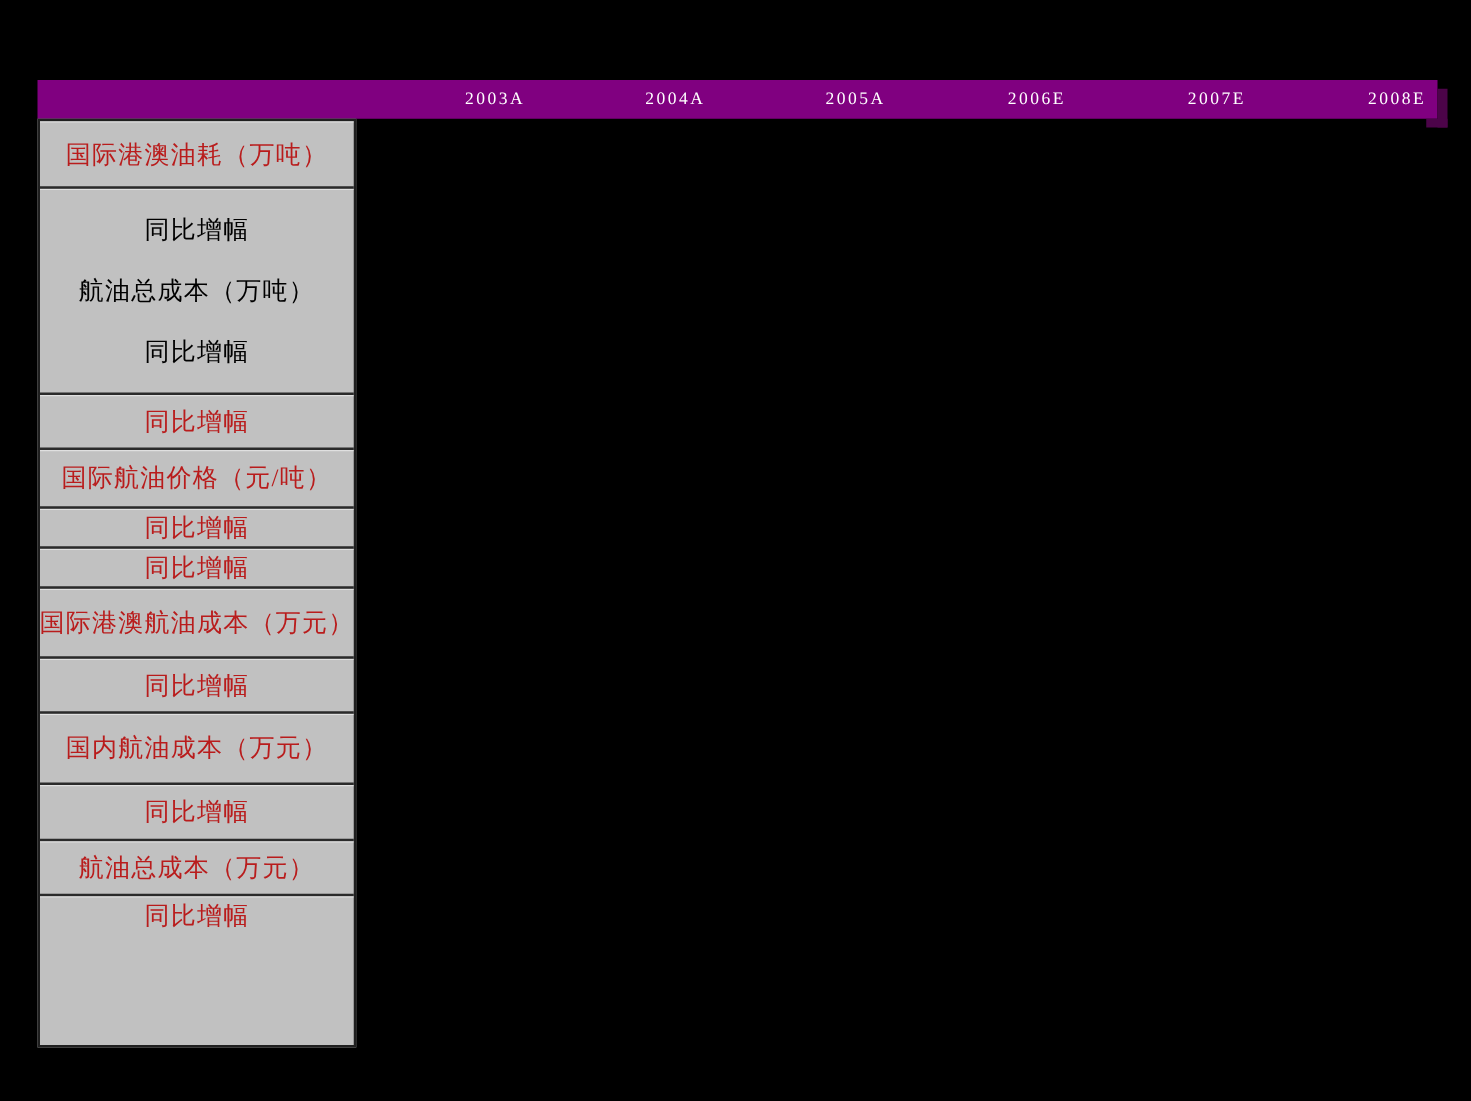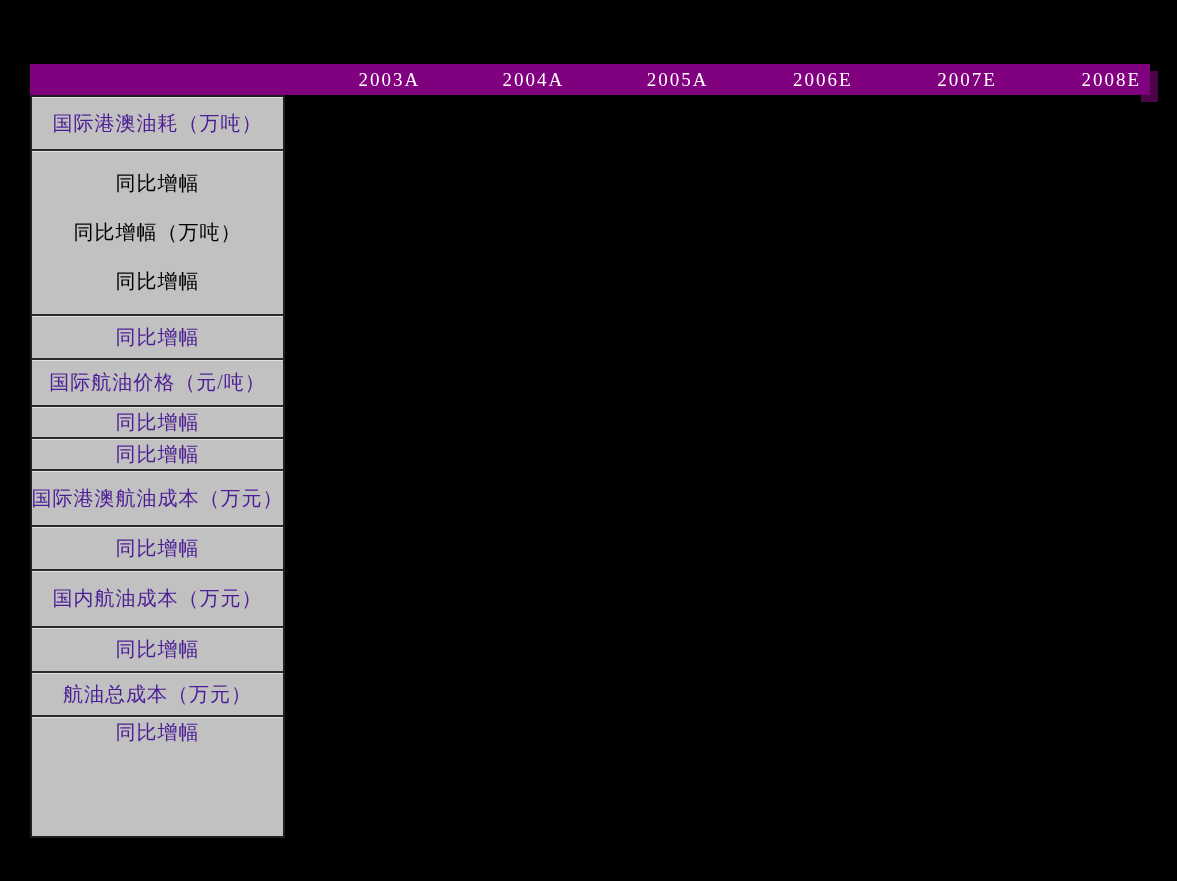--- a/index.html
+++ b/index.html
@@ -31,21 +31,21 @@
   .header-spacer {
     width: 255px;
     flex: 0 0 255px;
     height: 100%;
   }
   .year-cell {
     flex: 1 1 0;
     text-align: right;
     padding-right: 9px;
     color: #ffffff;
-    font-size: 19px;
+    font-size: 14px;
     letter-spacing: 2px;
     white-space: nowrap;
   }
   .header-shadow-right {
     position: absolute;
     left: 1150px;
     top: 71px;
     width: 8px;
     height: 31px;
     background: #4c0449;
@@ -72,21 +72,21 @@
   }
   .cell {
     box-sizing: border-box;
     border-bottom: 2px solid #2a2a2a;
     box-shadow: inset 0 1px 0 rgba(255,255,255,0.5);
     display: flex;
     align-items: center;
     justify-content: center;
     text-align: center;
     font-size: 20px;
-    color: #4c1d95;
+    color: #b91c1c;
     letter-spacing: 1px;
     white-space: nowrap;
     overflow: hidden;
   }
   .cell:last-child { border-bottom: none; }
   .cell.black-text { color: #000000; }
   .cell.multi {
     flex-direction: column;
     justify-content: space-around;
     padding: 8px 0;
@@ -114,21 +114,21 @@
   </div>
   <div class="header-shadow-right"></div>
   <div class="header-shadow-stub"></div>
 
   <div class="label-col">
 
     <div class="cell" style="height:54px">国际港澳油耗（万吨）</div>
 
     <div class="cell black-text multi" style="height:165px">
       <div class="line">同比增幅</div>
-      <div class="line">同比增幅（万吨）</div>
+      <div class="line">航油总成本（万吨）</div>
       <div class="line">同比增幅</div>
     </div>
 
     <div class="cell" style="height:44px">同比增幅</div>
 
     <div class="cell" style="height:47px">国际航油价格（元/吨）</div>
 
     <div class="cell" style="height:32px">同比增幅</div>
 
 

